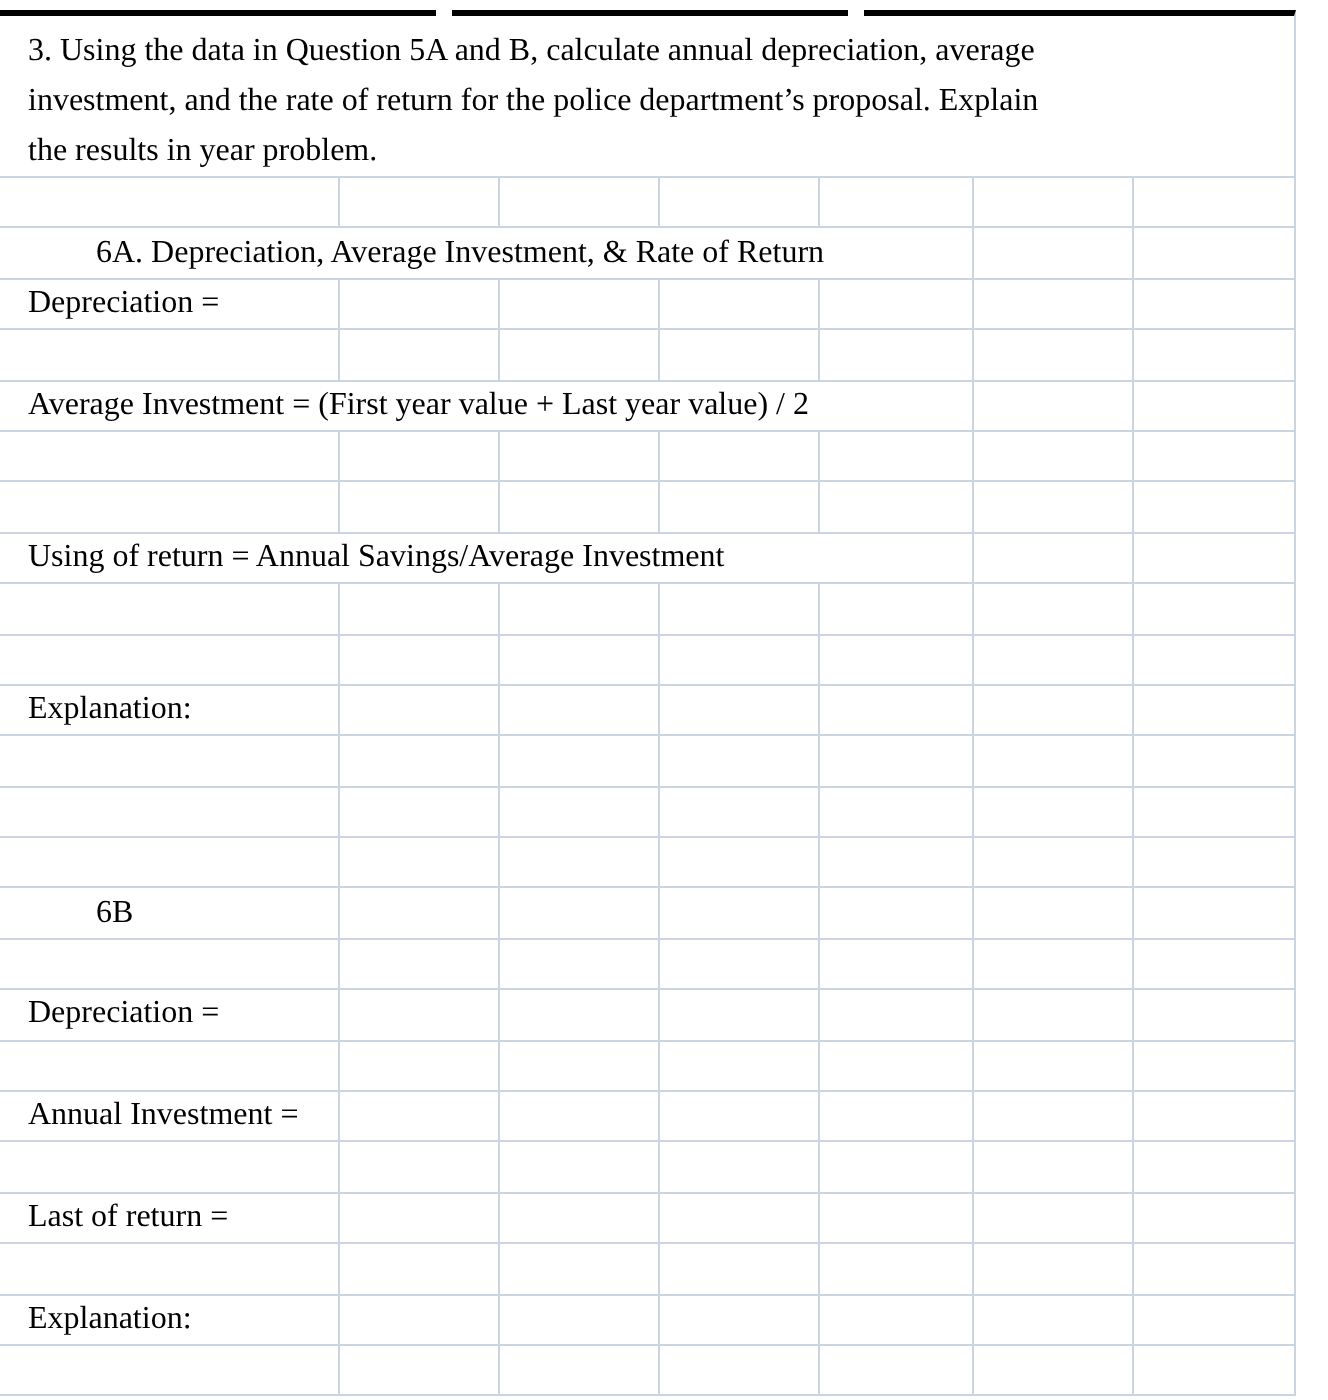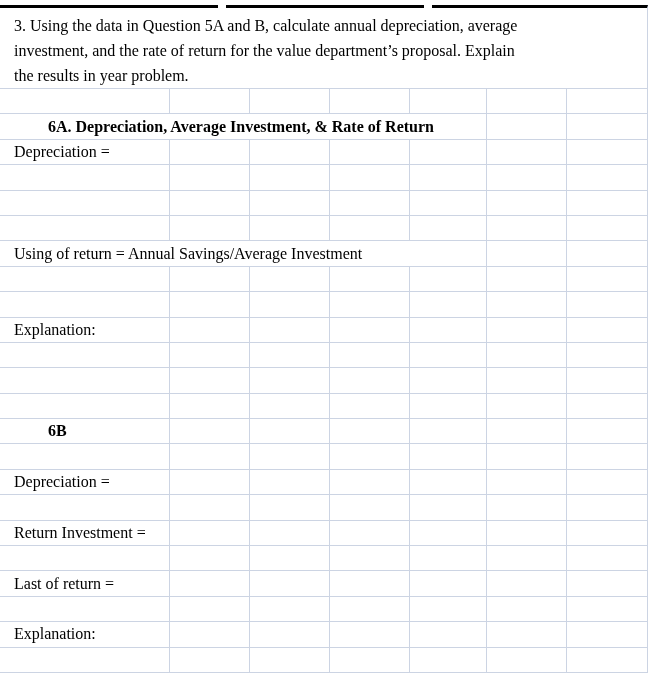--- a/index.html
+++ b/index.html
@@ -39,34 +39,34 @@
   .cell {
     box-sizing: border-box;
     height: 100%;
     border-right: 1px solid var(--grid);
     display: flex;
     align-items: center;
     padding-left: 14px;
     font-size: 16px;
     white-space: nowrap;
   }
-  .cell.bold { font-weight: bold; padding-left: 48px; }
+  .cell.bold { font-weight: normal; padding-left: 48px; }
   .cell-text { white-space: nowrap; }
 </style>
 </head>
 <body>
 
 <div class="sheet">
   <div class="top-spacer"></div>
 
   <div class="question-cell">
     <div class="border-gap" style="left:218px"></div>
     <div class="border-gap" style="left:424px"></div>
     <div>3. Using the data in Question 5A and B, calculate annual depreciation, average</div>
-    <div>investment, and the rate of return for the value department’s proposal. Explain</div>
+    <div>investment, and the rate of return for the police department’s proposal. Explain</div>
     <div>the results in year problem.</div>
   </div>
 
   <div id="grid-rows">
       <div class="row">
         <div class="cell" style="width: 170px;">
           <span class="cell-text"></span>
         </div>
         <div class="cell" style="width: 80px;"></div>
         <div class="cell" style="width: 80px;"></div>
@@ -98,20 +98,27 @@
           <span class="cell-text"></span>
         </div>
         <div class="cell" style="width: 80px;"></div>
         <div class="cell" style="width: 80px;"></div>
         <div class="cell" style="width: 80px;"></div>
         <div class="cell" style="width: 77px;"></div>
         <div class="cell" style="width: 80px;"></div>
         <div class="cell" style="width: 81px;"></div>
       </div>
       <div class="row">
+        <div class="cell" style="width: 487px;">
+          <span class="cell-text">Average Investment = (First year value + Last year value) / 2</span>
+        </div>
+        <div class="cell" style="width: 80px;"></div>
+        <div class="cell" style="width: 81px;"></div>
+      </div>
+      <div class="row">
         <div class="cell" style="width: 170px;">
           <span class="cell-text"></span>
         </div>
         <div class="cell" style="width: 80px;"></div>
         <div class="cell" style="width: 80px;"></div>
         <div class="cell" style="width: 80px;"></div>
         <div class="cell" style="width: 77px;"></div>
         <div class="cell" style="width: 80px;"></div>
         <div class="cell" style="width: 81px;"></div>
       </div>
@@ -238,21 +245,21 @@
         </div>
         <div class="cell" style="width: 80px;"></div>
         <div class="cell" style="width: 80px;"></div>
         <div class="cell" style="width: 80px;"></div>
         <div class="cell" style="width: 77px;"></div>
         <div class="cell" style="width: 80px;"></div>
         <div class="cell" style="width: 81px;"></div>
       </div>
       <div class="row">
         <div class="cell" style="width: 170px;">
-          <span class="cell-text">Return Investment =</span>
+          <span class="cell-text">Annual Investment =</span>
         </div>
         <div class="cell" style="width: 80px;"></div>
         <div class="cell" style="width: 80px;"></div>
         <div class="cell" style="width: 80px;"></div>
         <div class="cell" style="width: 77px;"></div>
         <div class="cell" style="width: 80px;"></div>
         <div class="cell" style="width: 81px;"></div>
       </div>
       <div class="row">
         <div class="cell" style="width: 170px;">

